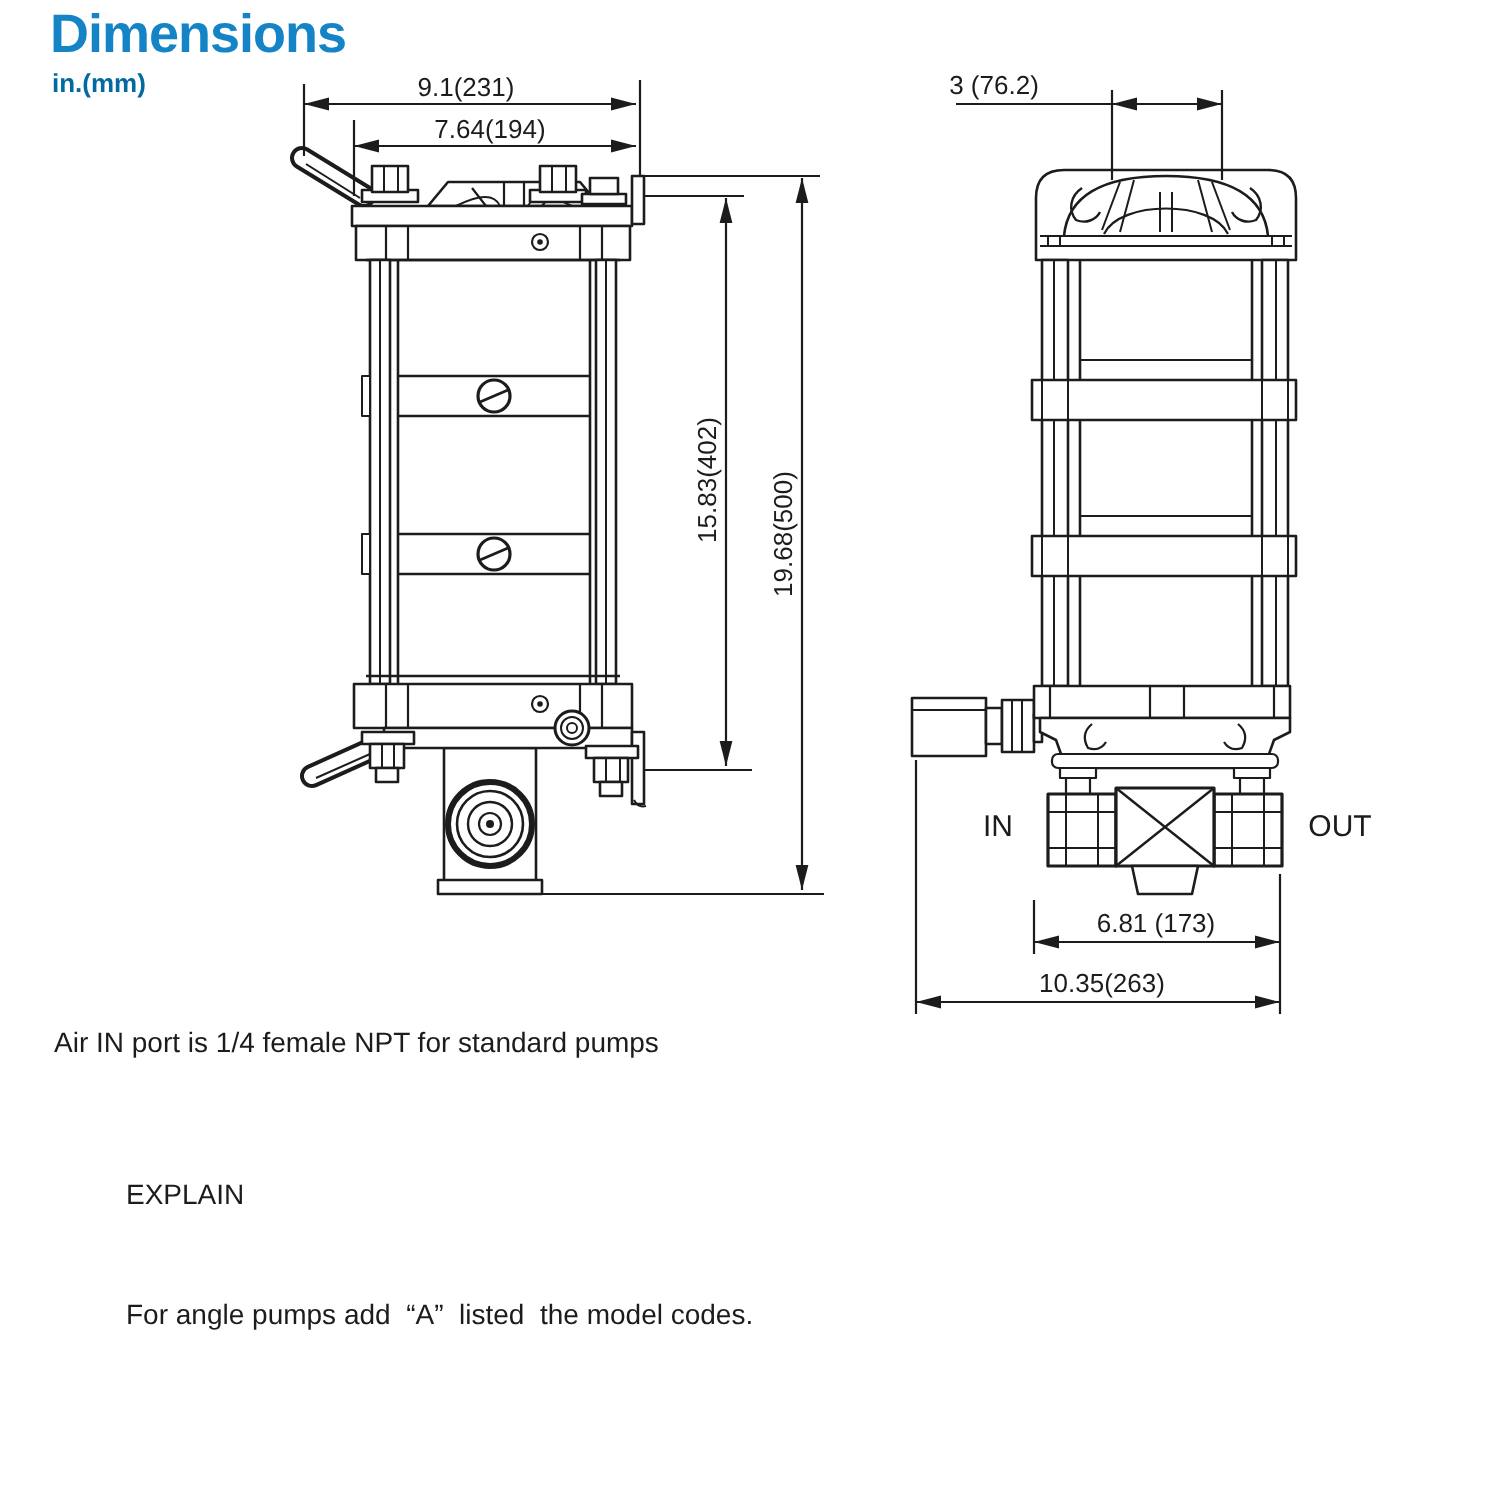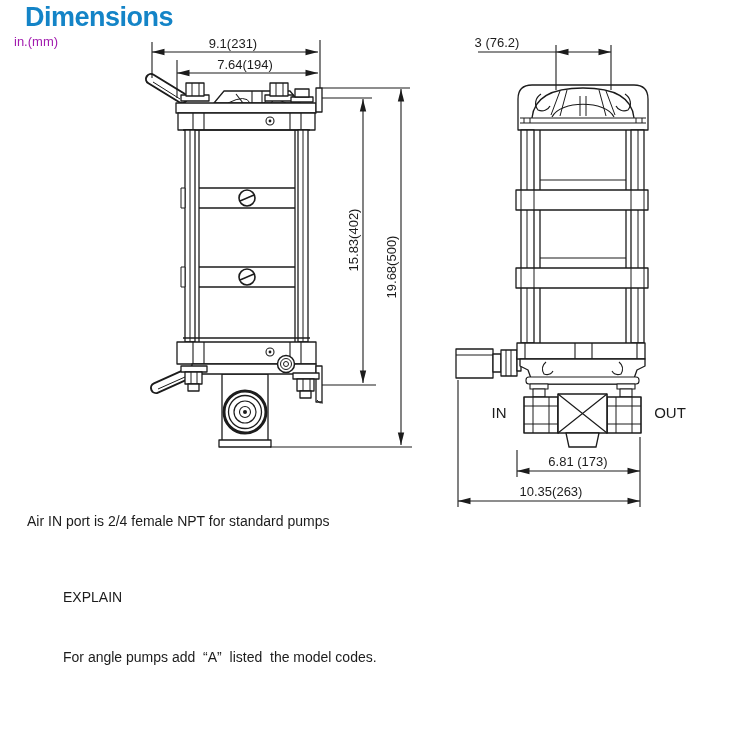--- a/index.html
+++ b/index.html
@@ -1,20 +1,20 @@
 <!DOCTYPE html>
 <html><head>
 <meta charset="utf-8">
 <style>
   html,body{margin:0;padding:0;background:#fff;}
   .page{position:relative;width:755px;height:678px;background:#fff;overflow:hidden;
         font-family:"Liberation Sans","DejaVu Sans",sans-serif;color:#1c1c1c;border-radius:24px;}
   .title{position:absolute;left:25px;top:2px;font-size:27px;font-weight:700;
          color:#1484c7;letter-spacing:-0.5px;margin:0;}
-  .units{position:absolute;left:14px;top:34px;font-size:13px;color:#a21caf;}
+  .units{position:absolute;left:26px;top:34px;font-size:13px;color:#0369a1;font-weight:bold;}
   .drawing{position:absolute;left:0;top:0;}
   .notes{position:absolute;left:27px;width:716px;font-size:14px;line-height:19.9px;
          white-space:pre-wrap;}
   .air-note{top:512px;}
   .explain{top:548px;}
   .note-line{white-space:pre-wrap;margin-left:36px;}
   svg text{font-family:"Liberation Sans","DejaVu Sans",sans-serif;font-size:13px;fill:#1c1c1c;}
   svg text.port{font-size:15px;}
 </style>
 </head>
@@ -187,21 +187,21 @@
         <line x1="458" y1="501" x2="640" y2="501" marker-start="url(#arr)" marker-end="url(#arr)"></line>
       </g>
       <text x="497" y="47" text-anchor="middle" stroke="none" fill="#1c1c1c">3 (76.2)</text>
       <text x="578" y="466" text-anchor="middle" stroke="none" fill="#1c1c1c">6.81 (173)</text>
       <text x="551" y="496" text-anchor="middle" stroke="none" fill="#1c1c1c">10.35(263)</text>
       <text class="port" x="499" y="418" text-anchor="middle" stroke="none" fill="#1c1c1c">IN</text>
       <text class="port" x="670" y="418" text-anchor="middle" stroke="none" fill="#1c1c1c">OUT</text>
     </g>
   </svg>
 
-  <div class="notes air-note" style="position:absolute;">Air IN port is 2/4 female NPT for standard pumps</div>
+  <div class="notes air-note" style="position:absolute;">Air IN port is 1/4 female NPT for standard pumps</div>
 
   <div class="notes explain" style="position:absolute;">
     <div class="note-line">EXPLAIN</div>
     <div class="note-line">For angle pumps add  “A”  listed  the model codes.</div>
     
     
     
     
     
     

